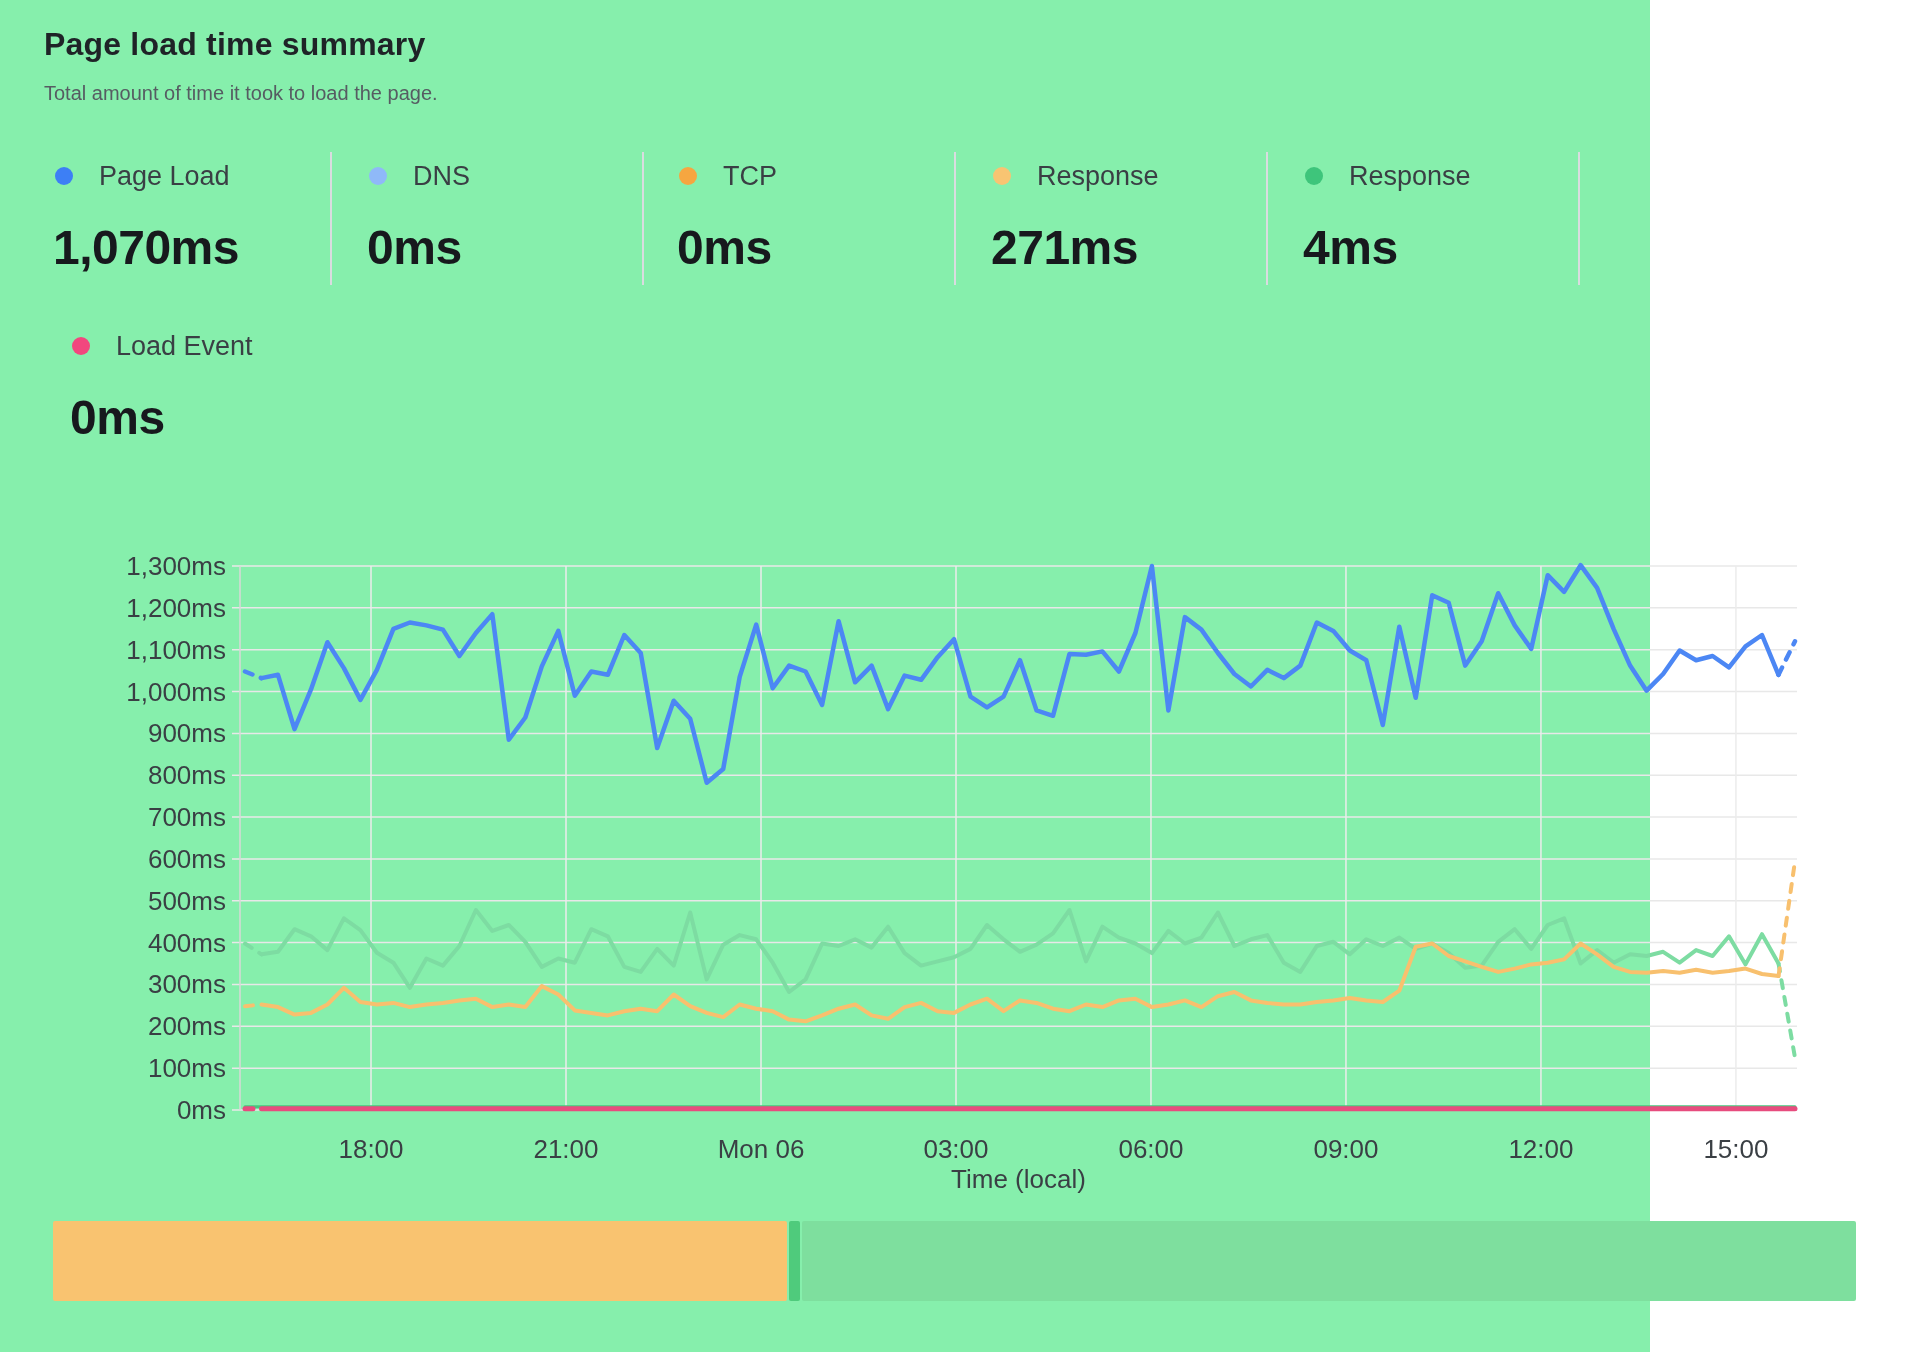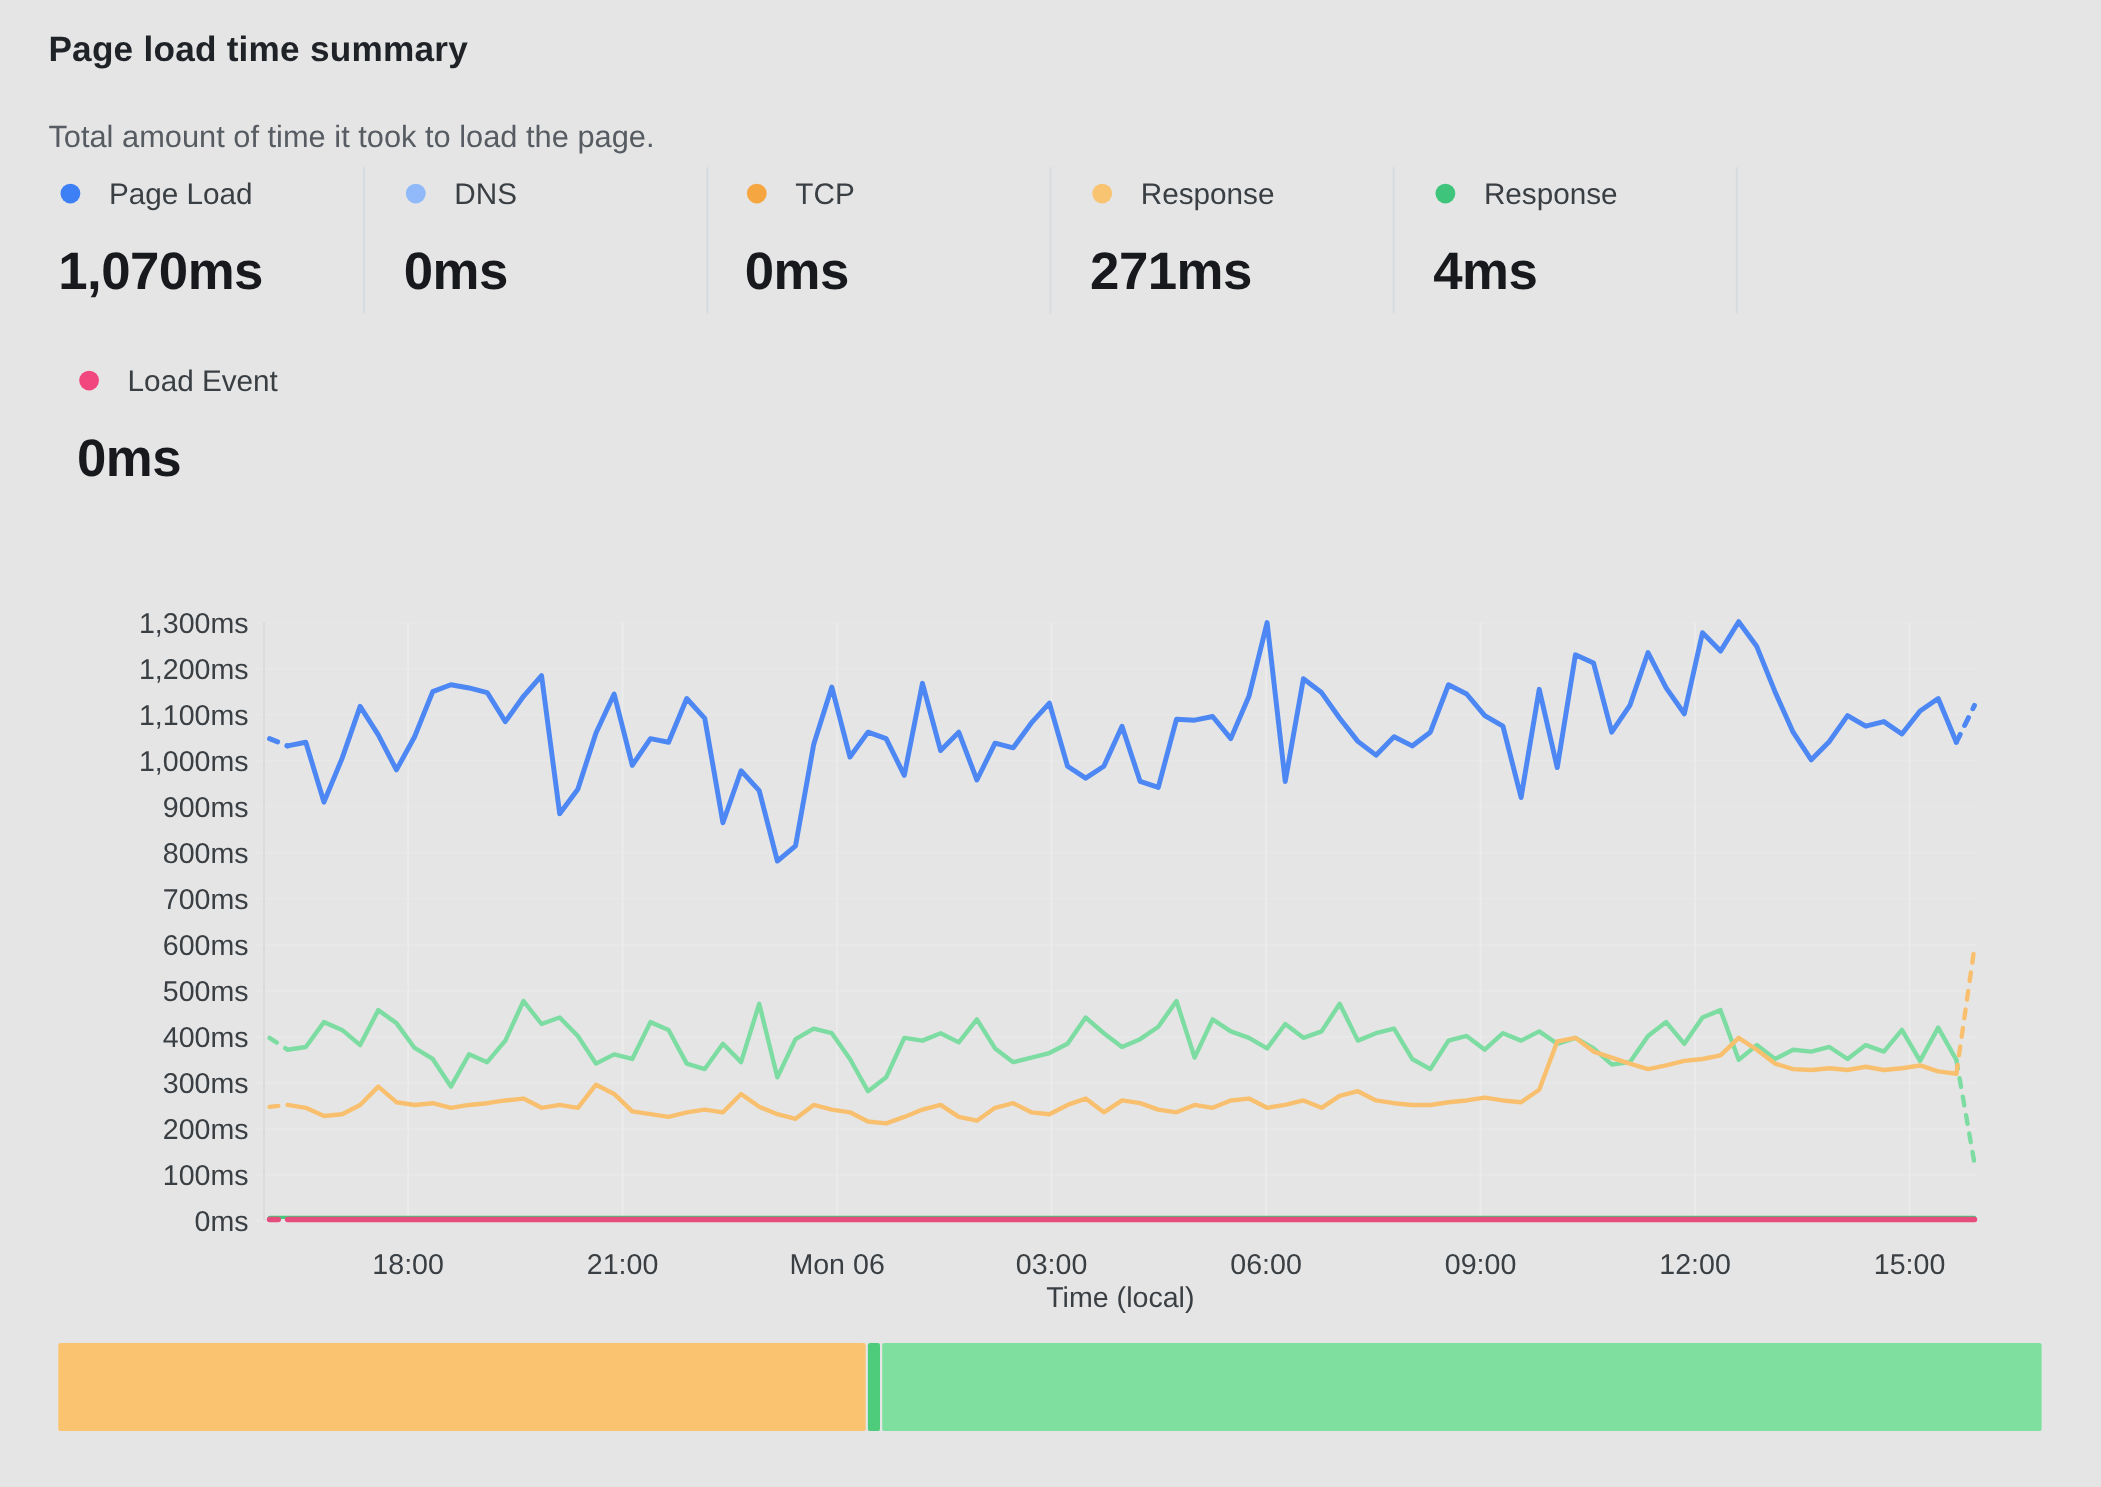--- a/index.html
+++ b/index.html
@@ -1,23 +1,23 @@
 <!DOCTYPE html>
 <html><head>
 <meta charset="utf-8">
 <style>
   * { margin:0; padding:0; box-sizing:border-box; }
   html,body { width:1910px; height:1352px; background:#ffffff;
               font-family:"Liberation Sans", sans-serif; overflow:hidden; }
-  .page { position:relative; width:1910px; height:1352px; background:#e5e5e5; }
+  .page { position:relative; width:1650px; height:1352px; background:#86efac; }
 
   .title { position:absolute; left:44px; top:26px; font-size:32px; font-weight:700;
            color:#1f2327; letter-spacing:0.2px; }
-  .subtitle { position:absolute; left:44px; top:82px; font-size:28px; font-weight:400;
-              color:#565c62;margin-top:27px; }
+  .subtitle { position:absolute; left:44px; top:82px; font-size:20px; font-weight:400;
+              color:#565c62; }
 
   .stat { position:absolute; top:160px; }
   .stat.r2 { top:330px; }
   .stat-head { display:flex; align-items:center; height:32px; }
   .dot { width:18px; height:18px; border-radius:50%; flex:0 0 auto; margin-left:2px; }
   .stat-label { font-size:27px; color:#3a3f44; margin-left:26px; white-space:nowrap; }
   .stat-value { margin-top:28px; font-size:48px; font-weight:700; color:#17191d;
                 letter-spacing:-0.5px; white-space:nowrap; }
   .divider { position:absolute; top:152px; width:2px; height:133px; background:#d9dcdf; }
 

